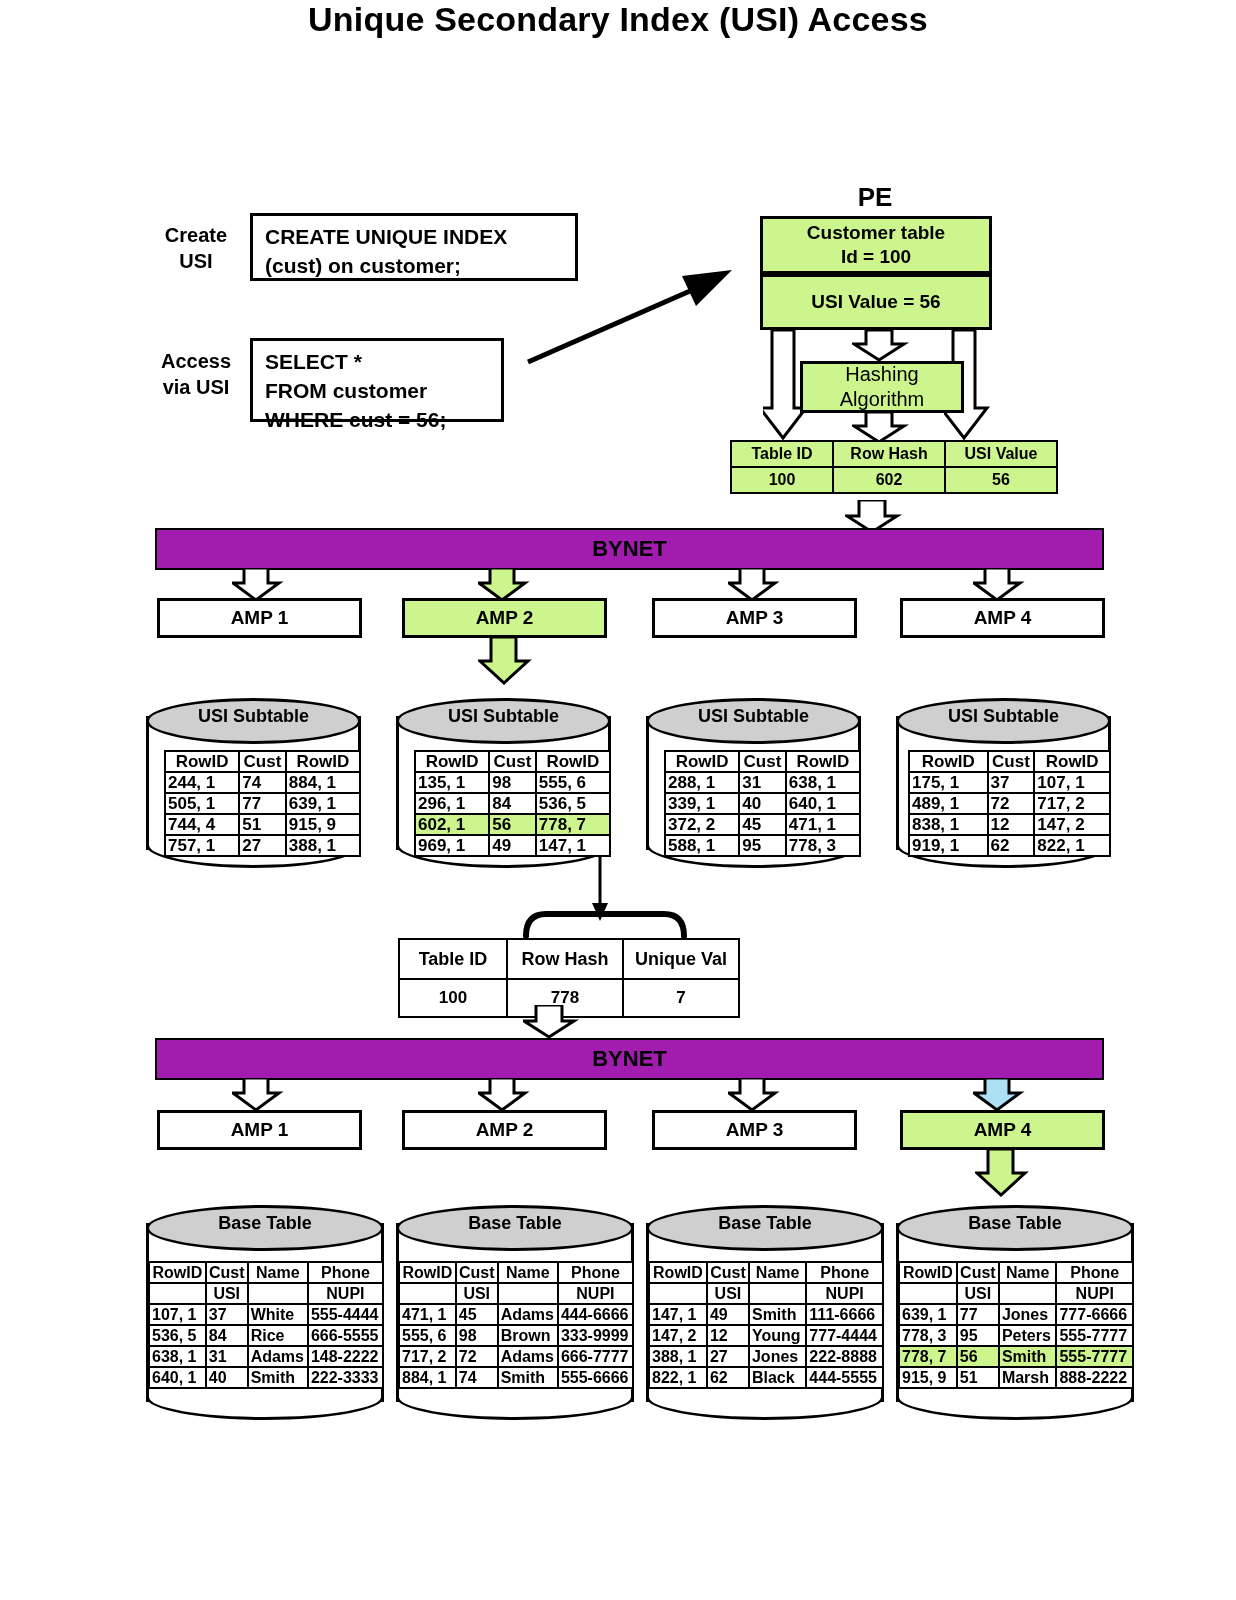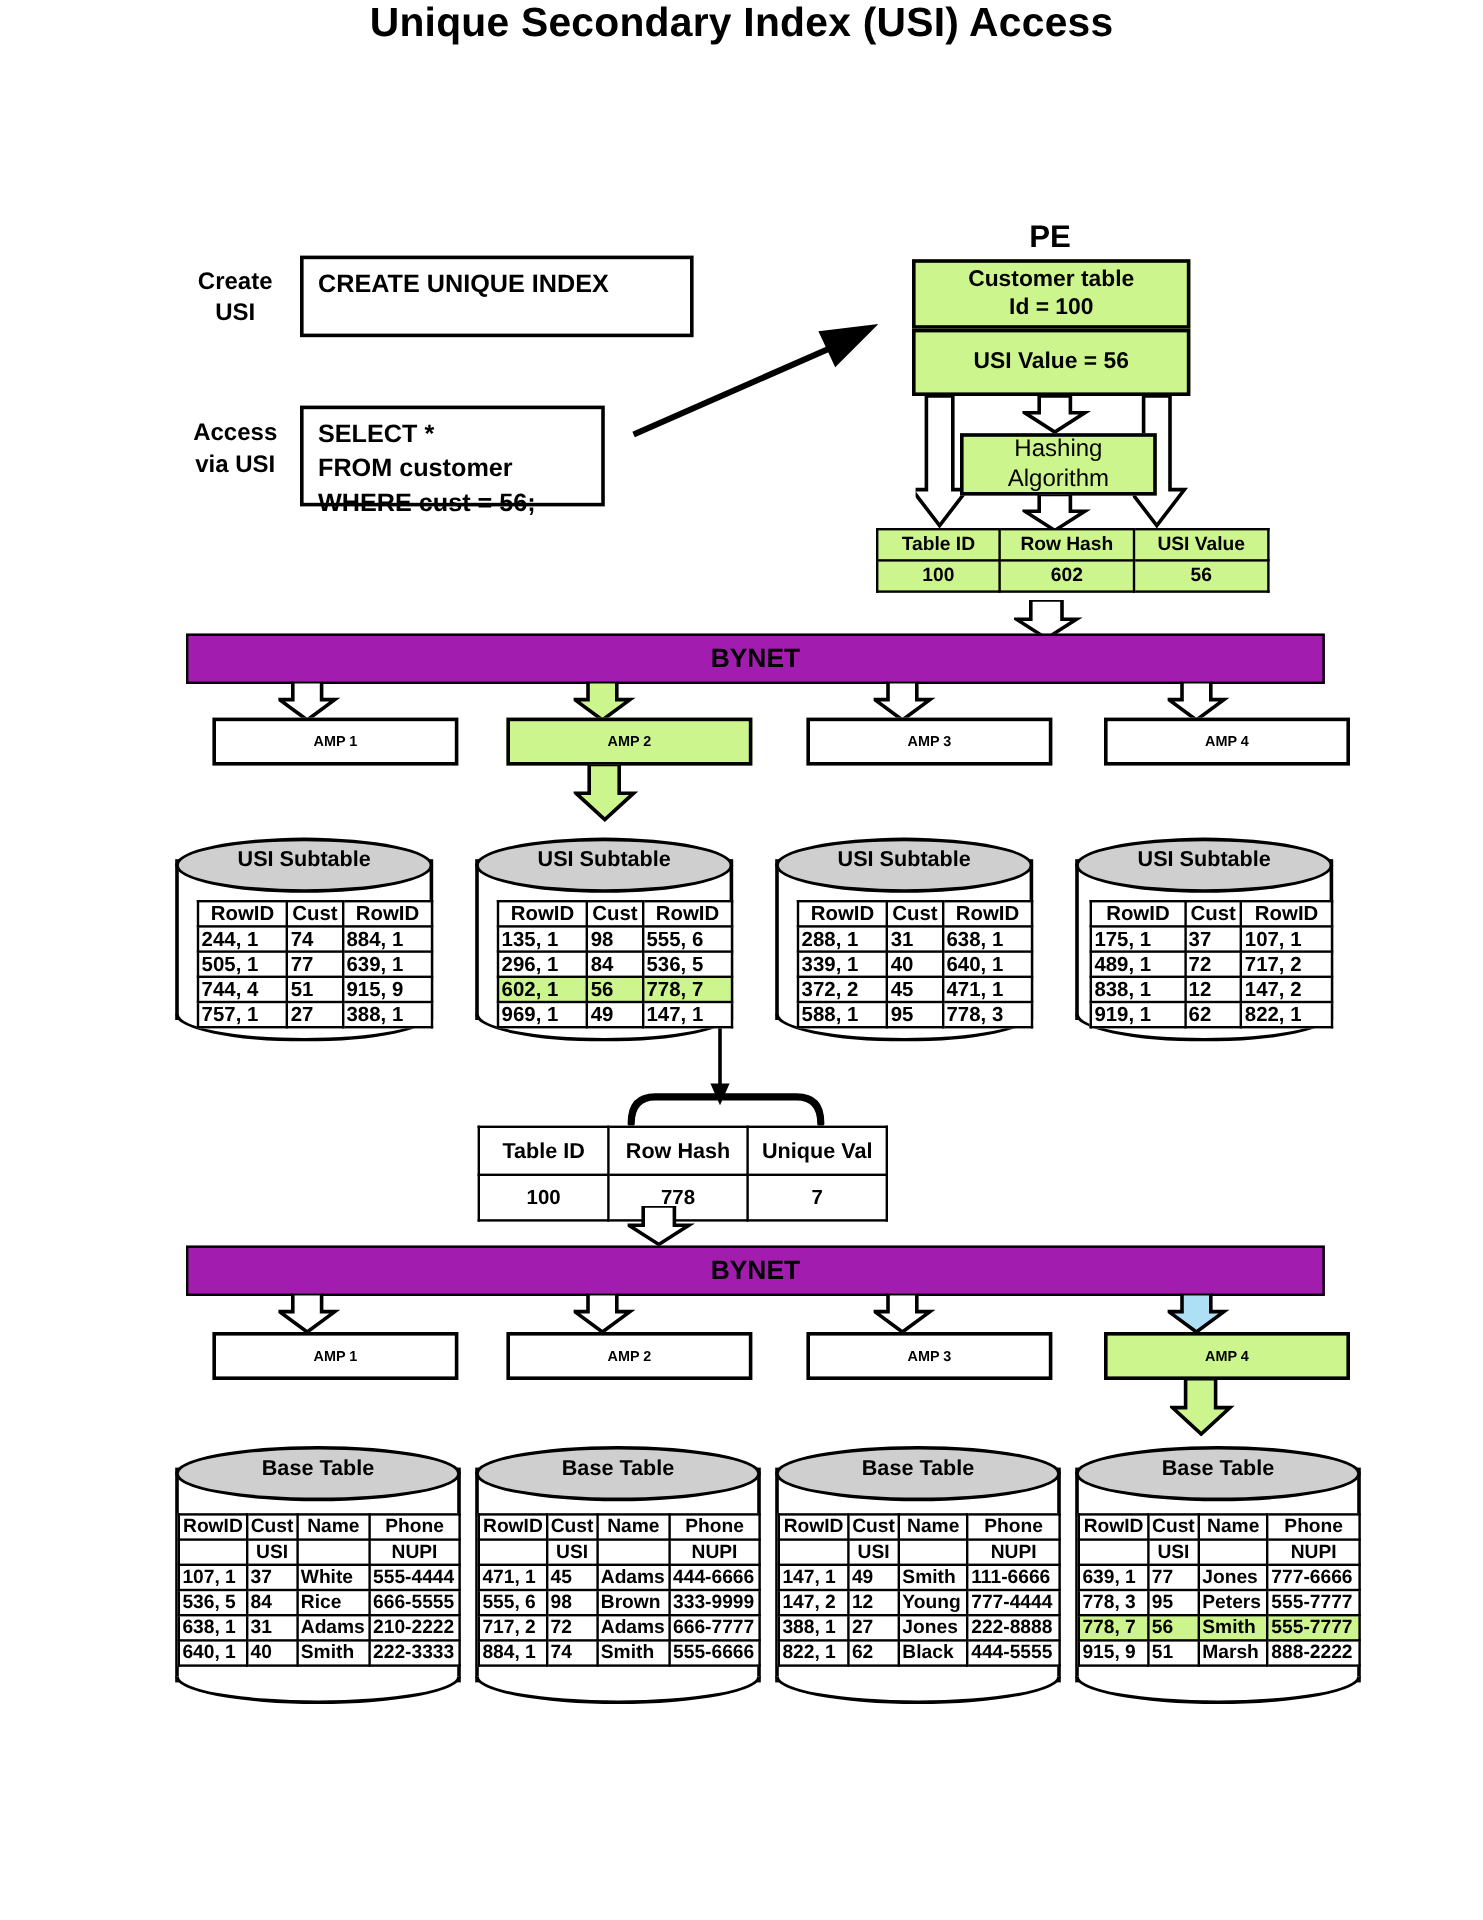--- a/index.html
+++ b/index.html
@@ -20,21 +20,21 @@
   .sqlbox{border:3px solid #000;background:#fff;box-sizing:border-box;
           font-size:21px;font-weight:bold;line-height:29px;padding:6px 10px 6px 12px;}
 
   
   .gbox{border:3px solid #000;box-sizing:border-box;}
   .green{background:#cdf58d;}
   .white{background:#fff;}
 
   .bynet{border:2px solid #000;box-sizing:border-box;background:#a21caf;
          font-size:22px;font-weight:bold;}
-  .amp{border:3px solid #000;box-sizing:border-box;font-size:12px;font-weight:bold;margin-left:20px;}
+  .amp{border:3px solid #000;box-sizing:border-box;font-size:19px;font-weight:bold;}
 
   .pelabel{font-size:26px;font-weight:bold;text-align:center;}
 
   .pebox-t{font-size:19px;font-weight:bold;line-height:24px;}
   .hashbox{font-size:20px;font-weight:normal;line-height:25px;}
 
   
   table.htab{border-collapse:collapse;}
   table.htab td{border:2px solid #000;text-align:center;font-weight:bold;margin-left:48px;}
   table.htab td.hd{font-size:16px;padding:3px 6px;}
@@ -71,20 +71,21 @@
   <div>USI</div>
 </div>
 
 <div class="abs sidelabel" style="left:142px;top:348px;width:108px;">
   <div>Access</div>
   <div>via USI</div>
 </div>
 
 <div class="abs sqlbox" style="left:250px;top:213px;width:328px;height:68px;">
   <div>CREATE UNIQUE INDEX</div>
+  <div>(cust) on customer;</div>
 </div>
 
 <div class="abs sqlbox" style="left:250px;top:338px;width:254px;height:84px;">
   <div>SELECT   *</div>
   <div>FROM       customer</div>
   <div>WHERE   cust = 56;</div>
 </div>
 
 <svg class="abs" style="left:520px;top:262px;" width="220" height="110">
   <line x1="8" y1="100" x2="186" y2="22" stroke="#000" stroke-width="5"></line>
@@ -414,21 +415,21 @@
     <tr>
       <td>536, 5</td>
       <td>84</td>
       <td>Rice</td>
       <td>666-5555</td>
     </tr>
     <tr>
       <td>638, 1</td>
       <td>31</td>
       <td>Adams</td>
-      <td>210-2222</td>
+      <td>148-2222</td>
     </tr>
     <tr>
       <td>640, 1</td>
       <td>40</td>
       <td>Smith</td>
       <td>222-3333</td>
     </tr>
   </tbody>
     </table>
 </div>

